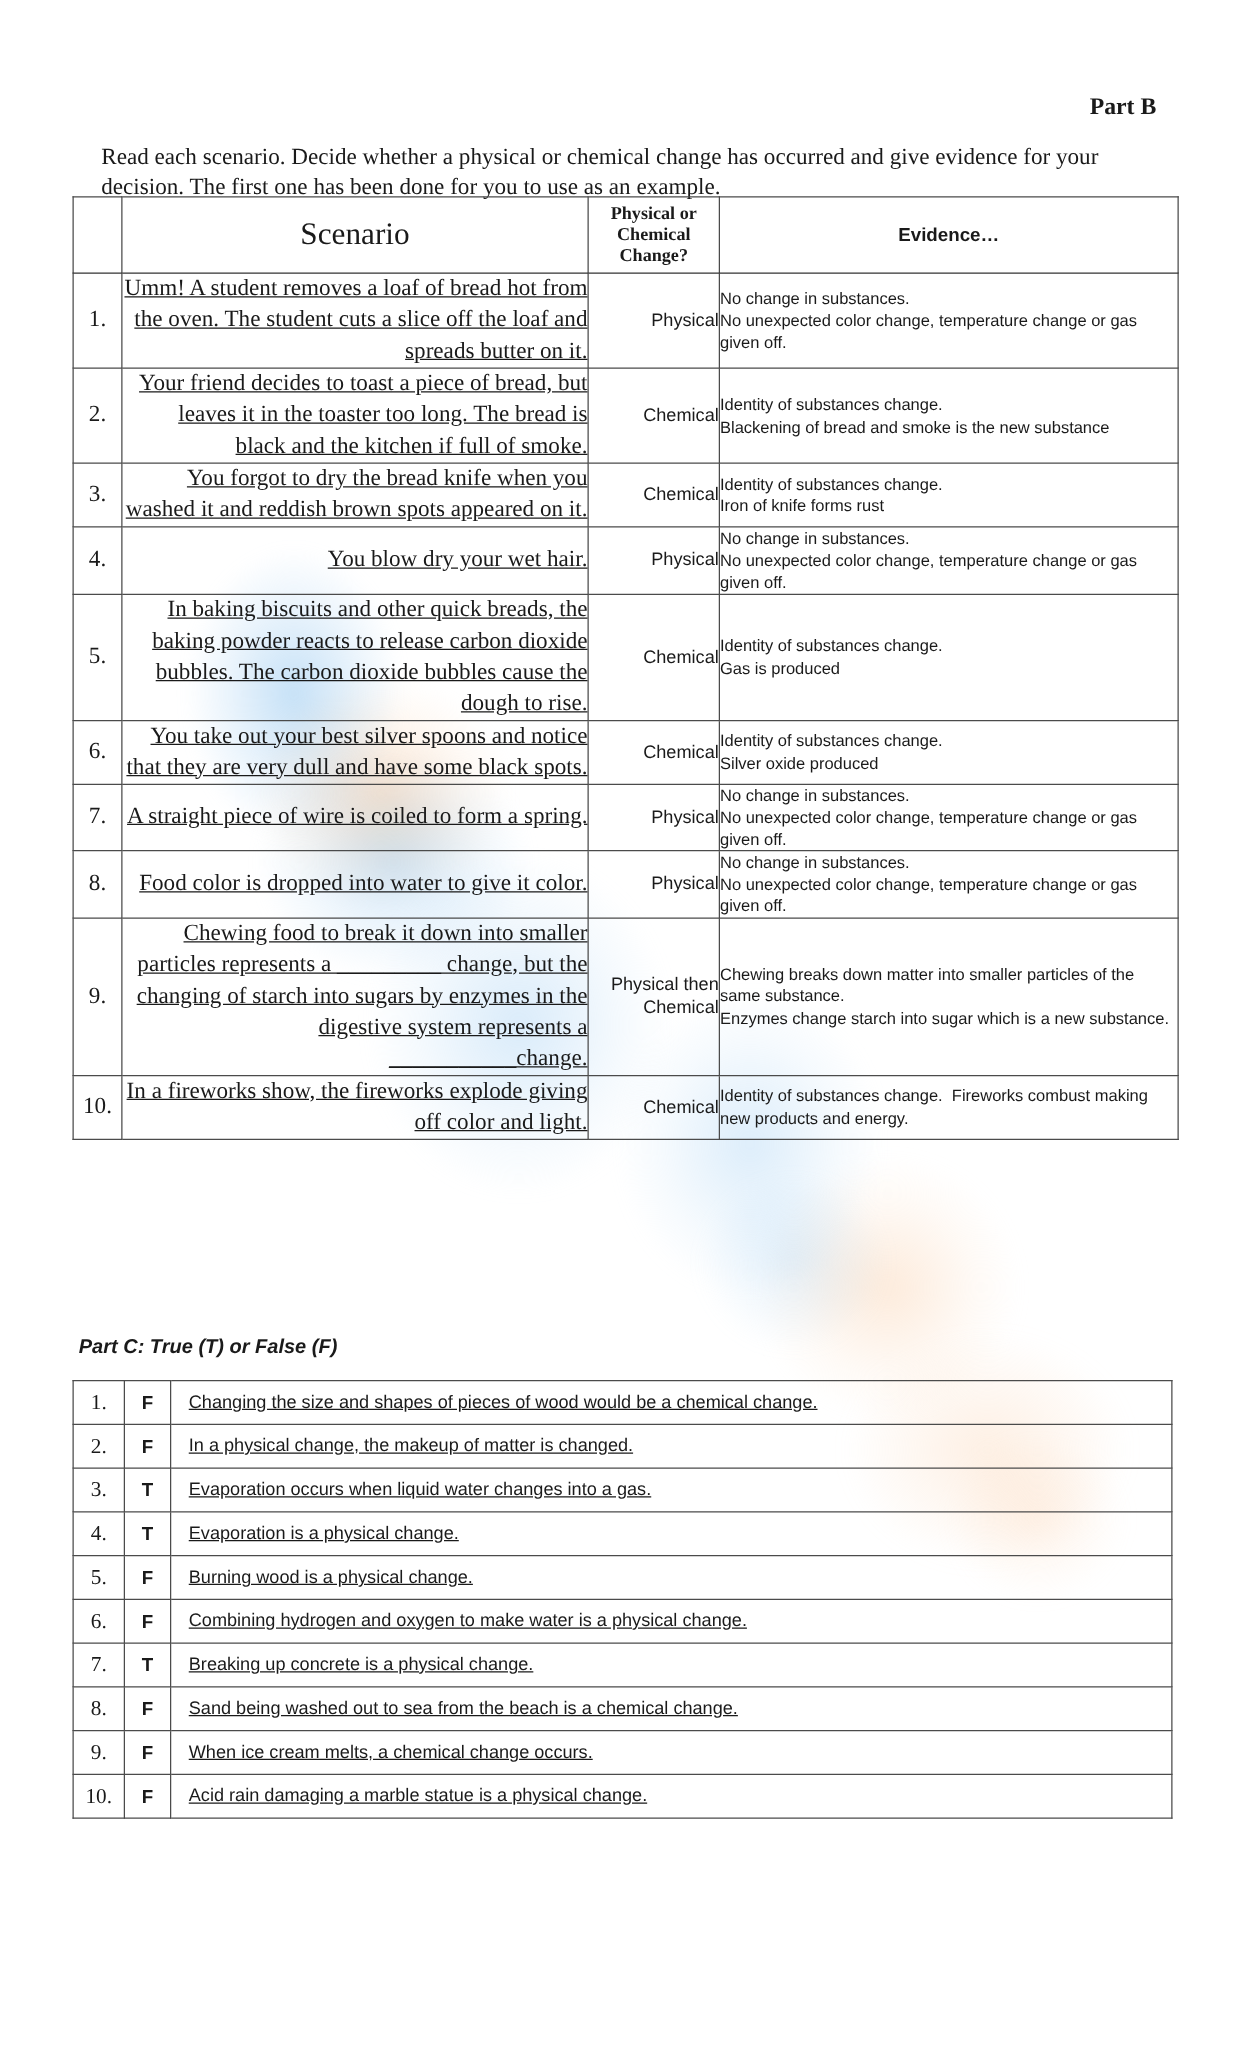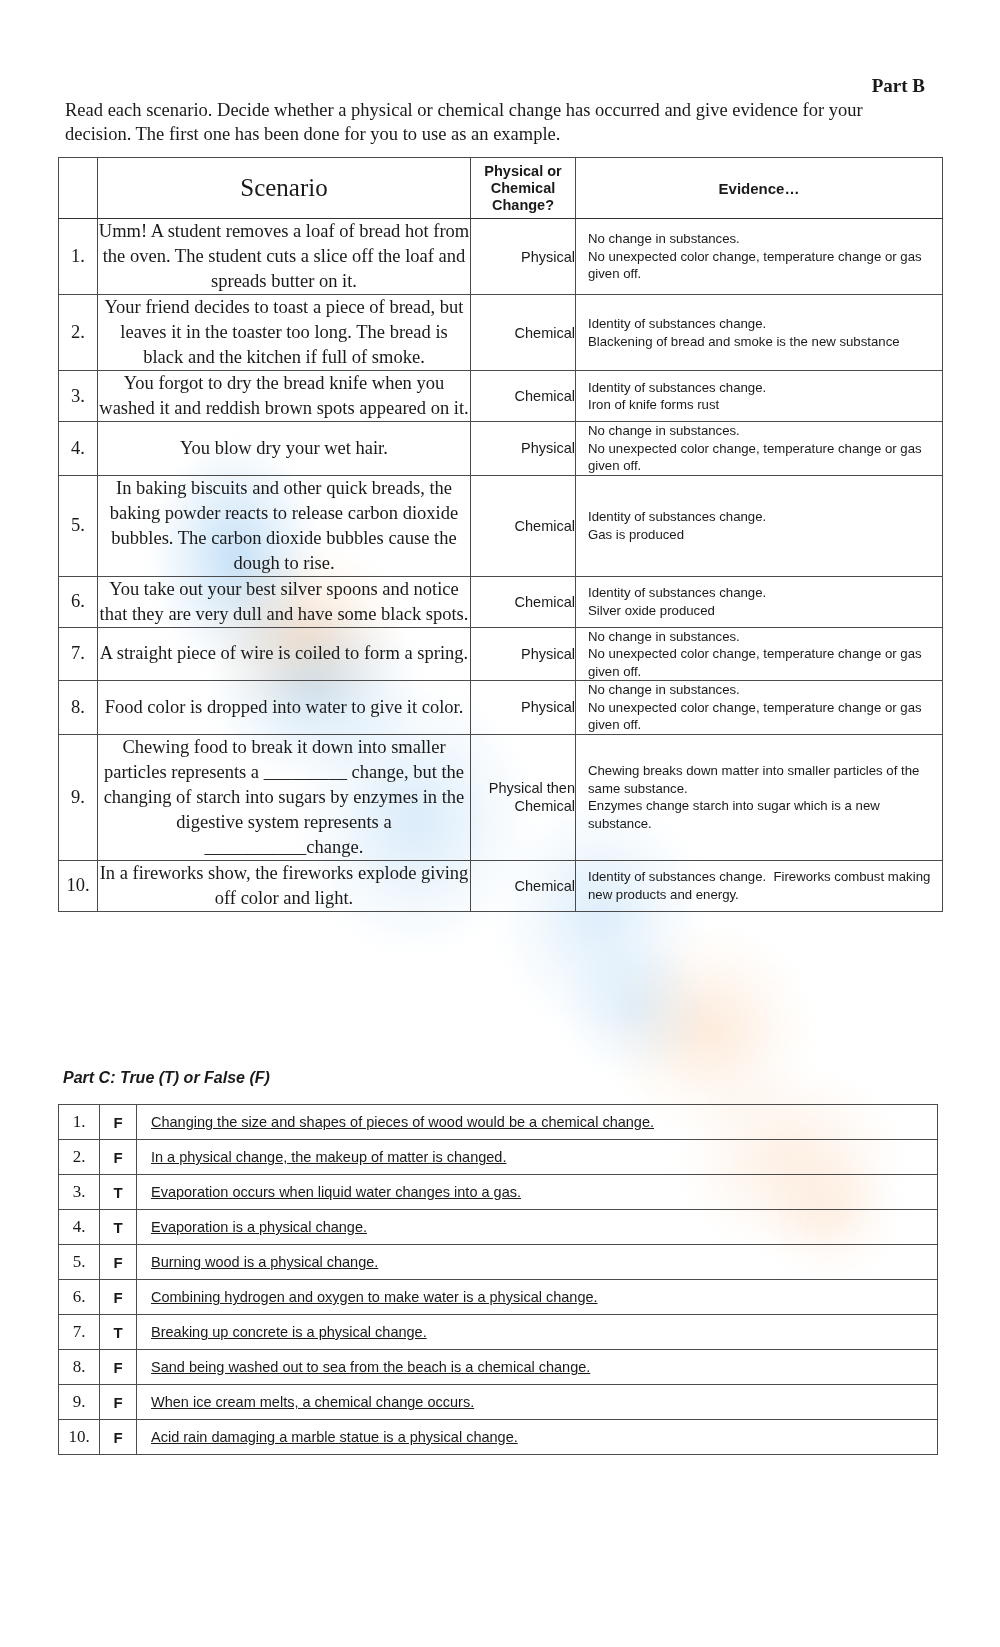--- a/index.html
+++ b/index.html
@@ -88,21 +88,21 @@
     font-weight: bold;
     font-size: 19px;
     line-height: 24px;
     margin: 0;
     text-align: right;
   }
   .part-b-instructions {
     font-family: "Liberation Serif", serif;
     font-size: 18.5px;
     line-height: 24px;
-    margin: 0;
+    margin: 16px;
   }
 
   
   table.partb {
     position: absolute;
     left: 58px;
     top: 157px;
     width: 880px;
     border-collapse: collapse;
     table-layout: fixed;
@@ -133,21 +133,21 @@
       radial-gradient(circle at 2px 2px, rgba(255,255,255,0.8) 0.7px, transparent 0.8px);
     background-size: 5px 5px;
   }
   th.hdr-scenario {
     font-family: "Liberation Serif", serif;
     font-weight: normal;
     font-size: 25px;
     text-align: center;
   }
   th.hdr-type {
-    font-family: Liberation Sans, sans-serif;
+    font-family: Liberation Serif, serif;
     font-weight: bold;
     font-size: 14.5px;
     line-height: 17px;
     text-align: center;
   }
   th.hdr-evidence {
     font-family: Liberation Sans, sans-serif;
     font-weight: bold;
     font-size: 15px;
     text-align: center;
@@ -156,36 +156,37 @@
   td.col-num {
     font-family: "Liberation Serif", serif;
     font-size: 18.5px;
     text-align: center;
   }
   td.col-scn {
     font-family: "Liberation Serif", serif;
     font-size: 18.5px;
     line-height: 25px;
     padding: 7px 8px 7px 12px;
-    text-align: center;
+    text-align: right;
+    text-decoration: underline;
   }
   td.col-typ {
     font-family: "Liberation Sans", sans-serif;
     font-size: 14.5px;
     line-height: 18px;
     text-align: right;
   }
   td.col-evd {
     font-family: "Liberation Sans", sans-serif;
     font-size: 13.2px;
     line-height: 17.5px;
     padding: 6px 10px 6px 12px;
     text-align: left;
   }
-  .evd-line { display: block; white-space: pre-wrap; margin-left: 12px; }
+  .evd-line { display: block; white-space: pre-wrap; }
 
   
   .part-c-title {
     position: absolute;
     left: 63px;
     top: 1069px;
     font-family: "Liberation Sans", sans-serif;
     font-weight: bold;
     font-size: 16px;
     margin: 0;

